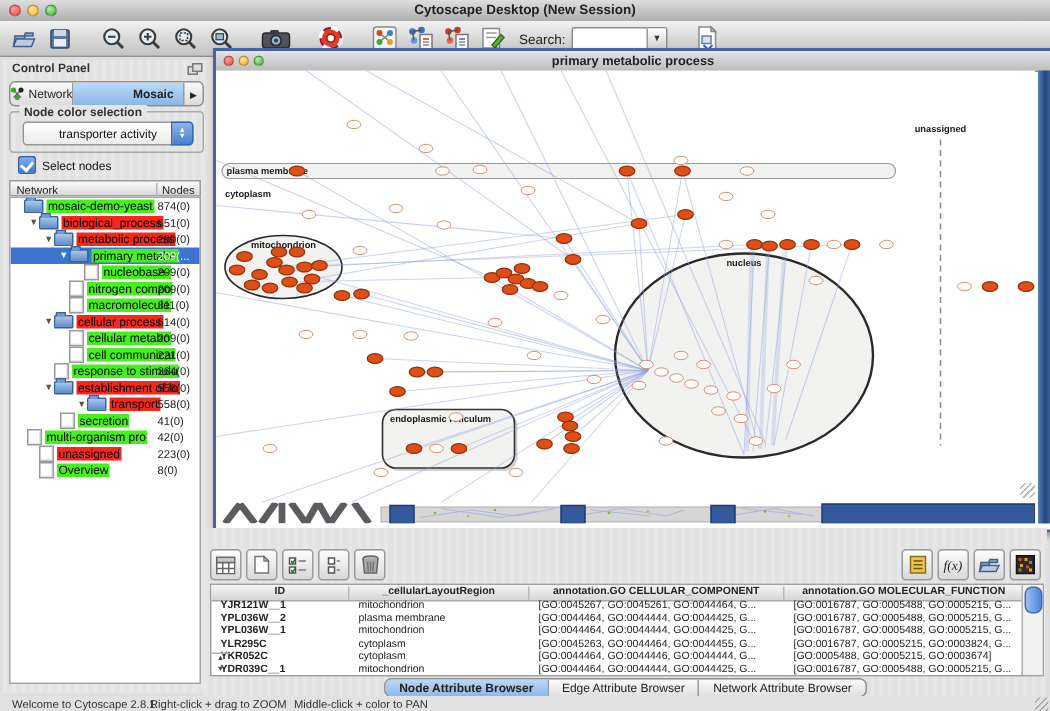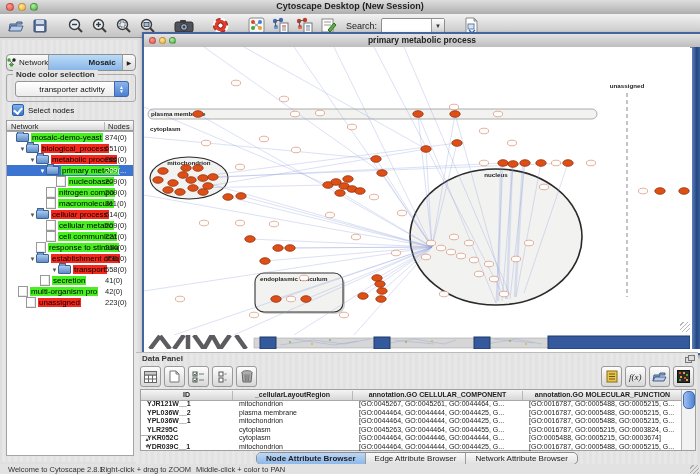--- a/index.html
+++ b/index.html
@@ -268,20 +268,27 @@
           <path d="M11,1 l3,3 h-3 z" fill="#ccc" stroke="#888"></path>
           <rect x="5" y="7" width="6" height="5" fill="#d9e4f2" stroke="#5a7fae"></rect>
           <path d="M6,13 l3,3 l3,-3" fill="none" stroke="#3c68a8" stroke-width="1.4"></path>
         </svg>
     </span>
   </div>
 
   <div class="workspace">
 
     <div class="cpanel">
+      <div class="cp-header">
+        <span class="t">Control Panel</span>
+        <span class="float-icon">
+            <i></i>
+            <i></i>
+          </span>
+      </div>
       <div class="cp-tabs">
         <div class="cp-tab">
           <svg width="9" height="9">
               <line x1="2" y1="2" x2="7" y2="7" stroke="#666" stroke-width="0.8"></line>
               <line x1="7" y1="2" x2="2" y2="7" stroke="#666" stroke-width="0.8"></line>
               <circle cx="2" cy="2" r="1.7" fill="#3ca32e"></circle>
               <circle cx="7" cy="2" r="1.7" fill="#222"></circle>
               <circle cx="4.5" cy="7" r="1.7" fill="#3ca32e"></circle>
             </svg>
           <span>Network</span>
@@ -398,20 +405,26 @@
             <span class="tri"></span>
             <span class="ic-file"></span>
             <span class="chip green">multi-organism pro</span>
             <span class="tcount">42(0)</span>
           </div>
           <div class="tree-row" style="top: 165px; padding-left: 12px;">
             <span class="tri"></span>
             <span class="ic-file"></span>
             <span class="chip red">unassigned</span>
             <span class="tcount">223(0)</span>
+          </div>
+          <div class="tree-row" style="top: 176px; padding-left: 12px;">
+            <span class="tri"></span>
+            <span class="ic-file"></span>
+            <span class="chip green">Overview</span>
+            <span class="tcount">8(0)</span>
           </div>
         </div>
     </div>
 
     <div class="netwin">
       <div class="net-titlebar">
         <div class="net-lights">
           <span class="light r"></span>
           <span class="light y"></span>
           <span class="light g"></span>
@@ -614,27 +627,20 @@
             </g>
           <rect x="230" y="2" width="16" height="12" fill="#34599c" stroke="#1f3a6b"></rect>
           <rect x="330" y="2" width="16" height="12" fill="#34599c" stroke="#1f3a6b"></rect>
           <rect x="404" y="1" width="142" height="13" fill="#34599c" stroke="#1f3a6b"></rect>
         </svg>
       </div>
       <div class="rightband"></div>
     </div>
 
     <div class="dpanel">
-      <div class="dp-header">
-        <span class="t">Data Panel</span>
-        <span class="float-icon">
-            <i></i>
-            <i></i>
-          </span>
-      </div>
       <div class="dp-toolbar">
         <span class="dp-btn">
           <svg width="13" height="12">
               <rect x="0.5" y="0.5" width="12" height="11" fill="#fff" stroke="#666"></rect>
               <line x1="0.5" y1="4" x2="12.5" y2="4" stroke="#666"></line>
               <line x1="0.5" y1="8" x2="12.5" y2="8" stroke="#666"></line>
               <line x1="4.5" y1="0.5" x2="4.5" y2="11.5" stroke="#666"></line>
               <line x1="8.5" y1="0.5" x2="8.5" y2="11.5" stroke="#666"></line>
               <rect x="0.5" y="0.5" width="12" height="3.5" fill="#c8c8c8" stroke="#666"></rect>
             </svg>

